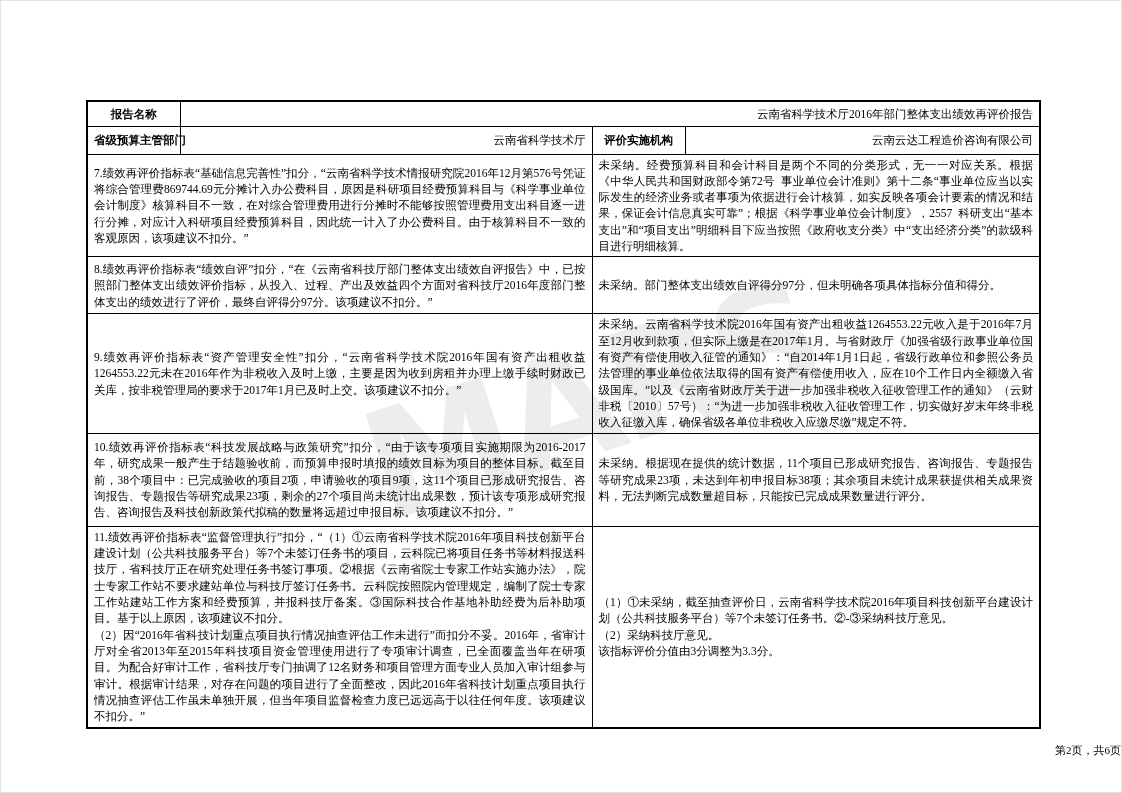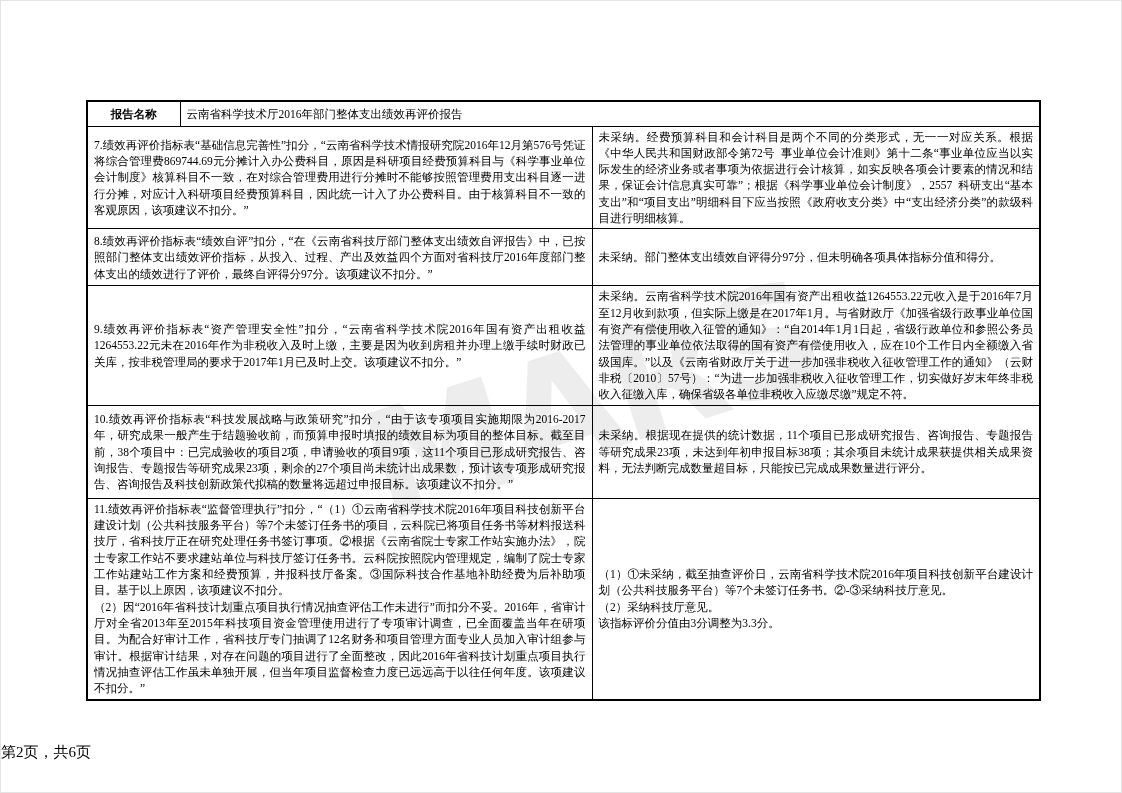--- a/index.html
+++ b/index.html
@@ -47,34 +47,34 @@
     vertical-align:middle;
     background:transparent;
   }
   td.label{
     font-weight:bold;
     text-align:center;
     font-size:12px;
     white-space:nowrap;
   }
   td.value{
-    text-align:left;
+    text-align:right;
     font-size:12px;
   }
   td.body{
     text-align:justify;
     white-space:pre-wrap;
     padding:4px 7px;
   }
   .footer{
     position:absolute;
     left:0;right:0;
     top:742px;
-    text-align:left;
-    font-size:15px;
+    text-align:right;
+    font-size:11px;
     z-index:1;
   }
 </style>
 </head>
 <body>
 
 <div class="page">
 
   <div class="watermark">MARS</div>
 
@@ -82,20 +82,26 @@
     <colgroup>
       <col style="width:93px">
         <col style="width:412px">
         <col style="width:93px">
         <col style="width:355px">
     </colgroup>
     <tbody>
       <tr style="height:25px">
         <td class="label">报告名称</td>
         <td class="value" colspan="3">云南省科学技术厅2016年部门整体支出绩效再评价报告</td>
+      </tr>
+      <tr style="height:28px">
+        <td class="label">省级预算主管部门</td>
+        <td class="value">云南省科学技术厅</td>
+        <td class="label">评价实施机构</td>
+        <td class="value">云南云达工程造价咨询有限公司</td>
       </tr>
       <tr style="height:88px">
         <td class="body" colspan="2">7.绩效再评价指标表“基础信息完善性”扣分，“云南省科学技术情报研究院2016年12月第576号凭证将综合管理费869744.69元分摊计入办公费科目，原因是科研项目经费预算科目与《科学事业单位会计制度》核算科目不一致，在对综合管理费用进行分摊时不能够按照管理费用支出科目逐一进行分摊，对应计入科研项目经费预算科目，因此统一计入了办公费科目。由于核算科目不一致的客观原因，该项建议不扣分。”</td>
         <td class="body" colspan="2">未采纳。经费预算科目和会计科目是两个不同的分类形式，无一一对应关系。根据《中华人民共和国财政部令第72号  事业单位会计准则》第十二条“事业单位应当以实际发生的经济业务或者事项为依据进行会计核算，如实反映各项会计要素的情况和结果，保证会计信息真实可靠”；根据《科学事业单位会计制度》，2557  科研支出“基本支出”和“项目支出”明细科目下应当按照《政府收支分类》中“支出经济分类”的款级科目进行明细核算。</td>
       </tr>
       <tr style="height:57px">
         <td class="body" colspan="2">8.绩效再评价指标表“绩效自评”扣分，“在《云南省科技厅部门整体支出绩效自评报告》中，已按照部门整体支出绩效评价指标，从投入、过程、产出及效益四个方面对省科技厅2016年度部门整体支出的绩效进行了评价，最终自评得分97分。该项建议不扣分。”</td>
         <td class="body" colspan="2">未采纳。部门整体支出绩效自评得分97分，但未明确各项具体指标分值和得分。</td>
       </tr>
       <tr style="height:87px">

